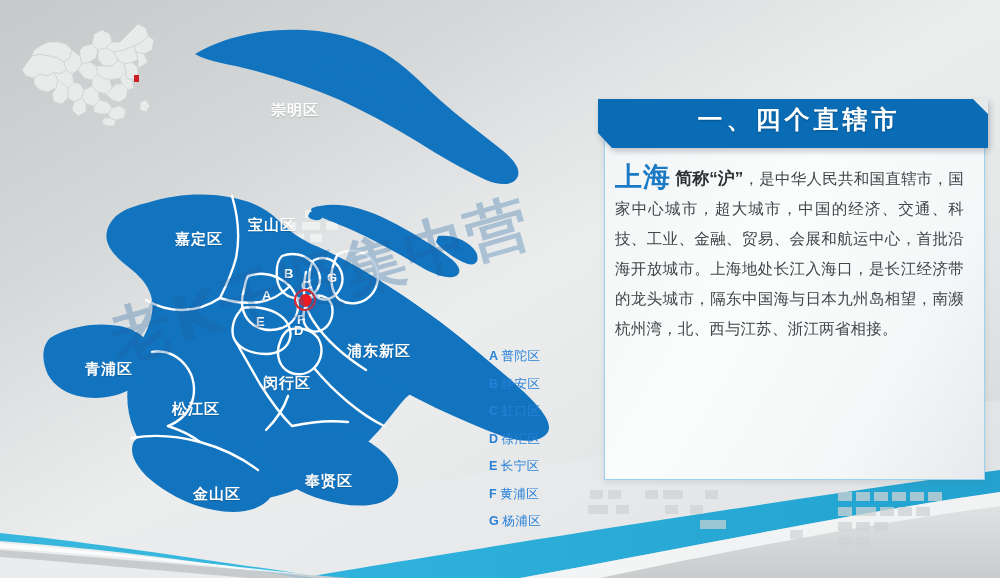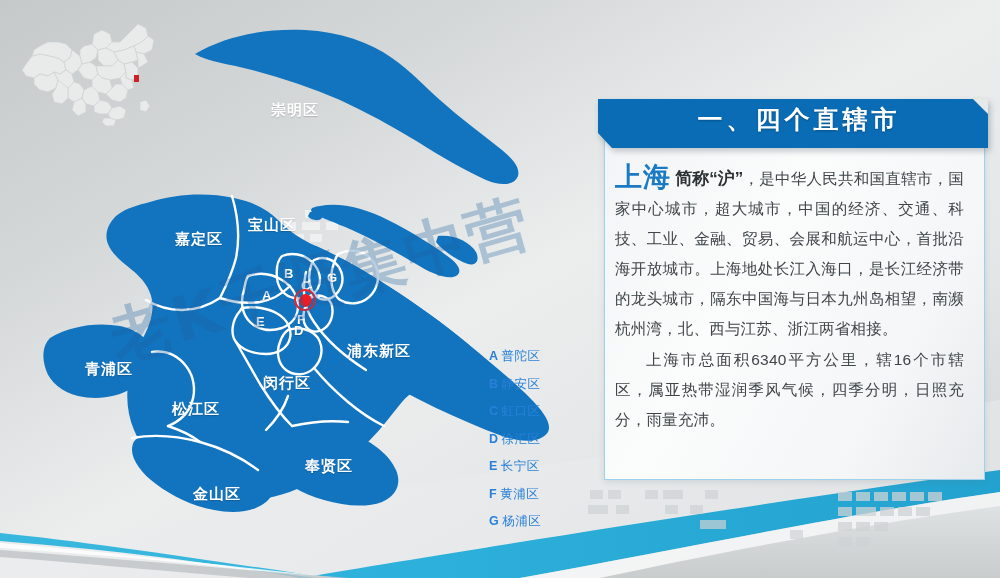--- a/index.html
+++ b/index.html
@@ -333,21 +333,21 @@
   </svg>
 
   <div class="maplabel" style="left:271px;top:101px;">崇明区</div>
   <div class="maplabel" style="left:175px;top:230px;">嘉定区</div>
   <div class="maplabel" style="left:248px;top:216px;">宝山区</div>
   <div class="maplabel" style="left:347px;top:342px;">浦东新区</div>
   <div class="maplabel" style="left:85px;top:360px;">青浦区</div>
   <div class="maplabel" style="left:172px;top:400px;text-align:right;">松江区</div>
   <div class="maplabel" style="left:263px;top:374px;">闵行区</div>
   <div class="maplabel" style="left:193px;top:485px;">金山区</div>
-  <div class="maplabel" style="left:305px;top:457px;">奉贤区</div>
+  <div class="maplabel" style="left:305px;top:472px;">奉贤区</div>
 
   <div class="maplabel small" style="left:262px;top:288px;">A</div>
   <div class="maplabel small" style="left:284px;top:266px;">B</div>
   <div class="maplabel small" style="left:301px;top:278px;">C</div>
   <div class="maplabel small" style="left:294px;top:323px;">D</div>
   <div class="maplabel small" style="left:256px;top:314px;">E</div>
   <div class="maplabel small" style="left:297px;top:312px;">F</div>
   <div class="maplabel small" style="left:327px;top:270px;">G</div>
 
   <div class="marker" style="left:294px;top:289px;">
@@ -362,21 +362,20 @@
     <div class="legend-item"><span class="lk">C</span><span>虹口区</span></div>
     <div class="legend-item"><span class="lk">D</span><span>徐汇区</span></div>
     <div class="legend-item"><span class="lk">E</span><span>长宁区</span></div>
     <div class="legend-item"><span class="lk">F</span><span>黄浦区</span></div>
     <div class="legend-item"><span class="lk">G</span><span>杨浦区</span></div>
   </div>
 
   <div class="panel">
     <div class="panel-inner">
       <p class="para"><span class="city-name">上海</span><span class="city-alias">简称“沪”</span><span>，是中华人民共和国直辖市，国家中心城市，超大城市，中国的经济、交通、科技、工业、金融、贸易、会展和航运中心，首批沿海开放城市。上海地处长江入海口，是长江经济带的龙头城市，隔东中国海与日本九州岛相望，南濒杭州湾，北、西与江苏、浙江两省相接。</span></p>
-      <p class="para p2">上海市总面积6340平方公里，辖16个市辖区，属亚热带湿润季风气候，四季分明，日照充分，雨量充沛。</p>
     </div>
   </div>
 
   <svg class="banner" viewBox="0 0 390 49" preserveAspectRatio="none">
     <polygon points="0,0 375,0 390,0 390,49 14,49 0,34" fill="#0a6cb5"></polygon>
     <polygon points="375,0 390,0 390,15" fill="#e6e9ea"></polygon>
   </svg>
   <div class="banner-text">一、四个直辖市</div>
 
 </div>

